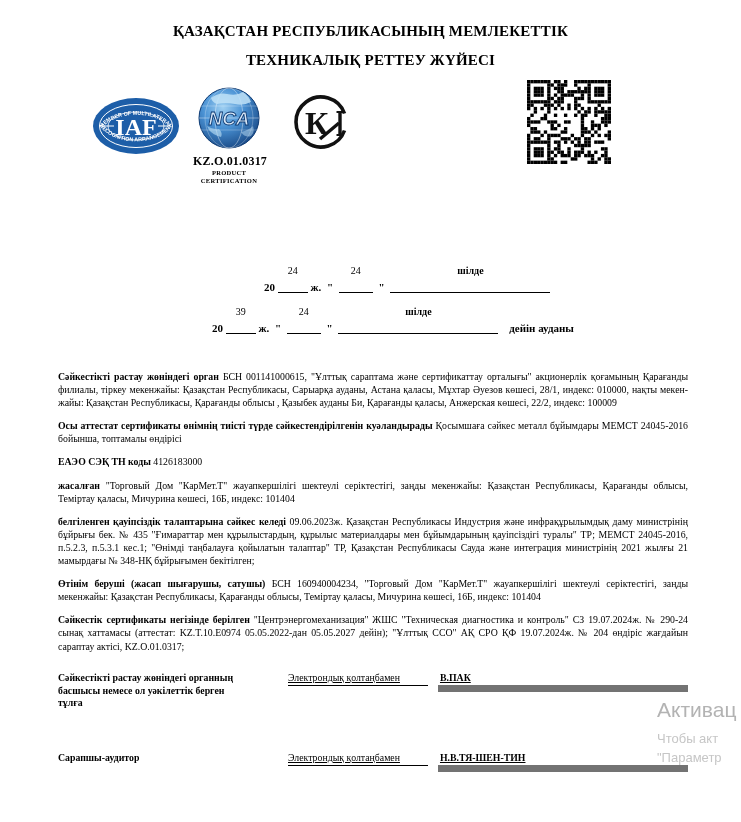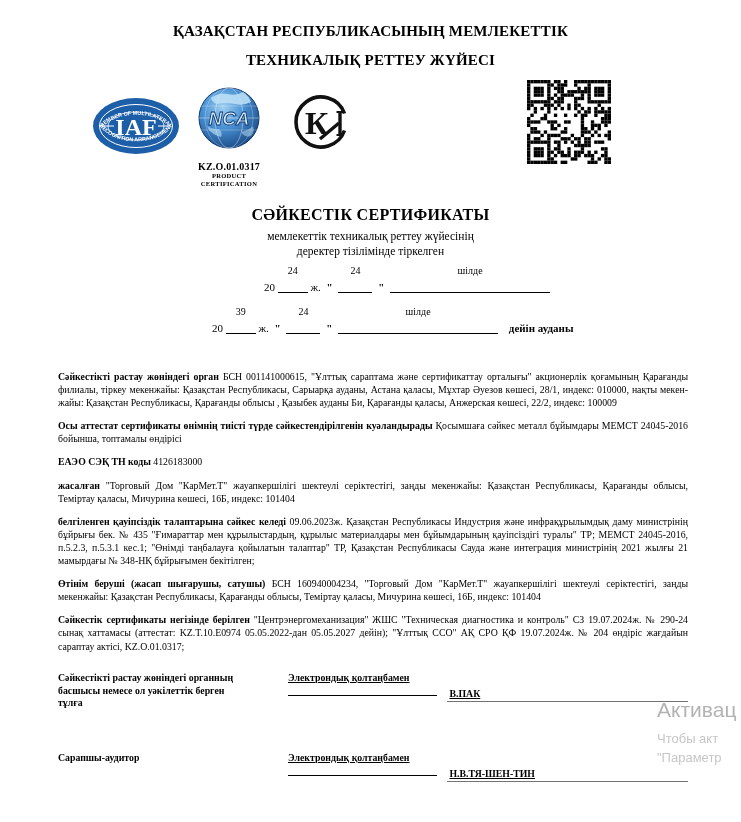--- a/index.html
+++ b/index.html
@@ -12,58 +12,58 @@
   .page{position:absolute;left:0;top:0;width:619px;height:822px;}
 
   
   .doc-header{position:absolute;top:17px;left:0;width:741px;text-align:center;}
   .doc-header div{font-weight:bold;font-size:15px;letter-spacing:.2px;line-height:29px;}
 
   
   .logo-row{position:absolute;top:80px;left:0;width:741px;height:120px;}
   .iaf{position:absolute;left:92px;top:17px;}
   .nca{position:absolute;left:193px;top:6px;text-align:center;width:72px;}
-  .nca-code{font-weight:bold;font-size:10px;margin-top:7px;letter-spacing:.2px;}
+  .nca-code{font-weight:bold;font-size:12px;margin-top:0;letter-spacing:.2px;}
   .nca-cap{font-weight:bold;font-size:6.5px;line-height:7.5px;letter-spacing:.3px;}
   .ktmark{position:absolute;left:291px;top:12px;}
   .qr{position:absolute;left:527px;top:0px;width:84px;height:84px;}
 
   
   .title-block{position:absolute;left:0;top:206px;width:741px;text-align:center;}
   .cert-title{font-weight:bold;font-size:16px;letter-spacing:.3px;}
   .cert-sub{font-size:11.5px;margin-top:6px;}
   .cert-sub2{font-size:11.5px;margin-top:3px;}
 
   
   .reg{position:absolute;font-size:11px;white-space:nowrap;}
-  .reg .b{font-weight:normal;}
+  .reg .b{font-weight:bold;}
   .u{display:inline-block;border-bottom:1px solid #000;text-align:center;font-size:10px;vertical-align:bottom;padding-bottom:16px;}
   .u-year{width:30px;}
   .u-day{width:34px;}
-  .u-month{width:160px;}
+  .u-month{width:160px;font-weight:bold;}
   .u-num{width:238px;text-align:left;padding-left:8px;font-size:10px;}
   .reg-issue{left:264px;top:265px;}
   .reg-num{left:301px;top:287px;}
   .reg-expiry{left:212px;top:306px;}
   .reg .q{font-weight:bold;padding:0 3px;}
   .valid{font-weight:bold;font-size:11px;padding-left:8px;}
 
   
   .body-block{position:absolute;left:58px;top:330px;width:630px;margin-top:40px;}
   .par{font-size:9.8px;line-height:13.1px;text-align:justify;margin:0 0 10px 0;}
   .par .lbl{font-weight:bold;}
 
   
   .sig-block{position:absolute;left:58px;top:672px;width:630px;}
   .sig-row{display:flex;align-items:flex-start;margin-bottom:42px;}
   .sig-role{width:190px;font-weight:bold;font-size:9.8px;line-height:12.5px;flex:0 0 auto;}
   .sig-spacer{width:40px;flex:0 0 auto;}
-  .sig-method{flex:0 0 auto;font-weight:bold;font-size:9.8px;border-bottom:1px solid #000;padding:0 28px 12px 0;text-decoration:underline;}
+  .sig-method{flex:0 0 auto;font-weight:normal;font-size:9.8px;border-bottom:1px solid #000;padding:0 28px 2px 0;text-decoration:underline;}
   .sig-gap{width:10px;flex:0 0 auto;}
-  .sig-name{flex:1 1 auto;font-weight:bold;font-size:9.8px;border-bottom:1px solid #737373;padding:0 0 2px 2px;text-decoration:underline;margin-top:16px;}
+  .sig-name{flex:1 1 auto;font-weight:bold;font-size:9.8px;border-bottom:7px solid #737373;padding:0 0 2px 2px;text-decoration:underline;}
 
   
   .watermark{position:absolute;left:657px;top:698px;width:120px;
     font-family:"Liberation Sans","DejaVu Sans",sans-serif;color:#b9b9b9;white-space:nowrap;}
   .wm1{font-size:21px;font-weight:300;color:#b3b3b3;}
   .wm2{font-size:13px;color:#c6c6c6;margin-top:9px;}
   .wm3{font-size:13px;color:#c6c6c6;margin-top:4px;}
 </style>
 </head>
 <body>
@@ -447,25 +447,20 @@
         <rect x="10" y="24" width="1" height="1" fill="#000"></rect>
         <rect x="11" y="24" width="1" height="1" fill="#000"></rect>
         <rect x="18" y="24" width="1" height="1" fill="#000"></rect>
         <rect x="19" y="24" width="1" height="1" fill="#000"></rect>
         <rect x="20" y="24" width="1" height="1" fill="#000"></rect>
         <rect x="23" y="24" width="1" height="1" fill="#000"></rect>
         <rect x="24" y="24" width="1" height="1" fill="#000"></rect>
       </svg>
   </div>
 
-  <div class="title-block">
-    <div class="cert-title">СӘЙКЕСТІК СЕРТИФИКАТЫ</div>
-    <div class="cert-sub">мемлекеттік техникалық реттеу жүйесінің</div>
-    <div class="cert-sub2">деректер тізілімінде тіркелген</div>
-  </div>
 
   <div class="reg reg-issue">
     <span class="b">20</span>
     <span class="u u-year">24</span>
     <span class="b">ж.</span>
     <span class="q">"</span>
     <span class="u u-day">24</span>
     <span class="q">"</span>
     <span class="u u-month">шілде</span>
   </div>

